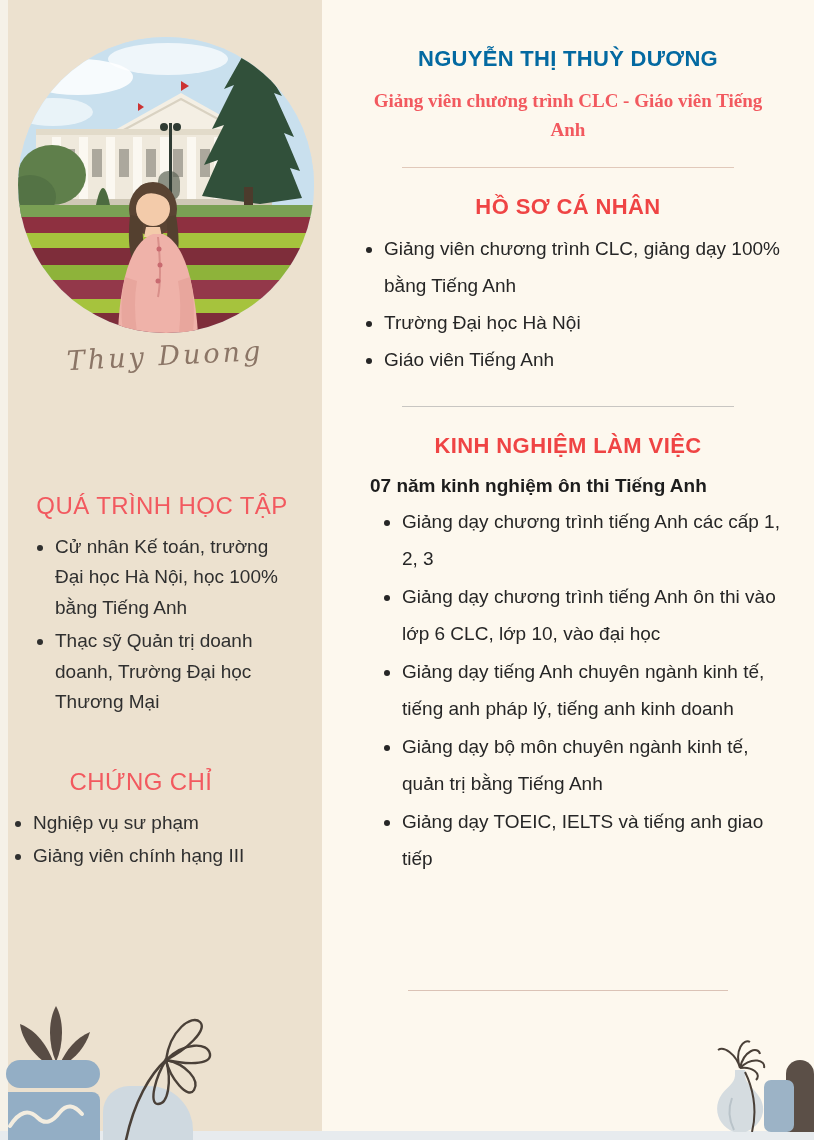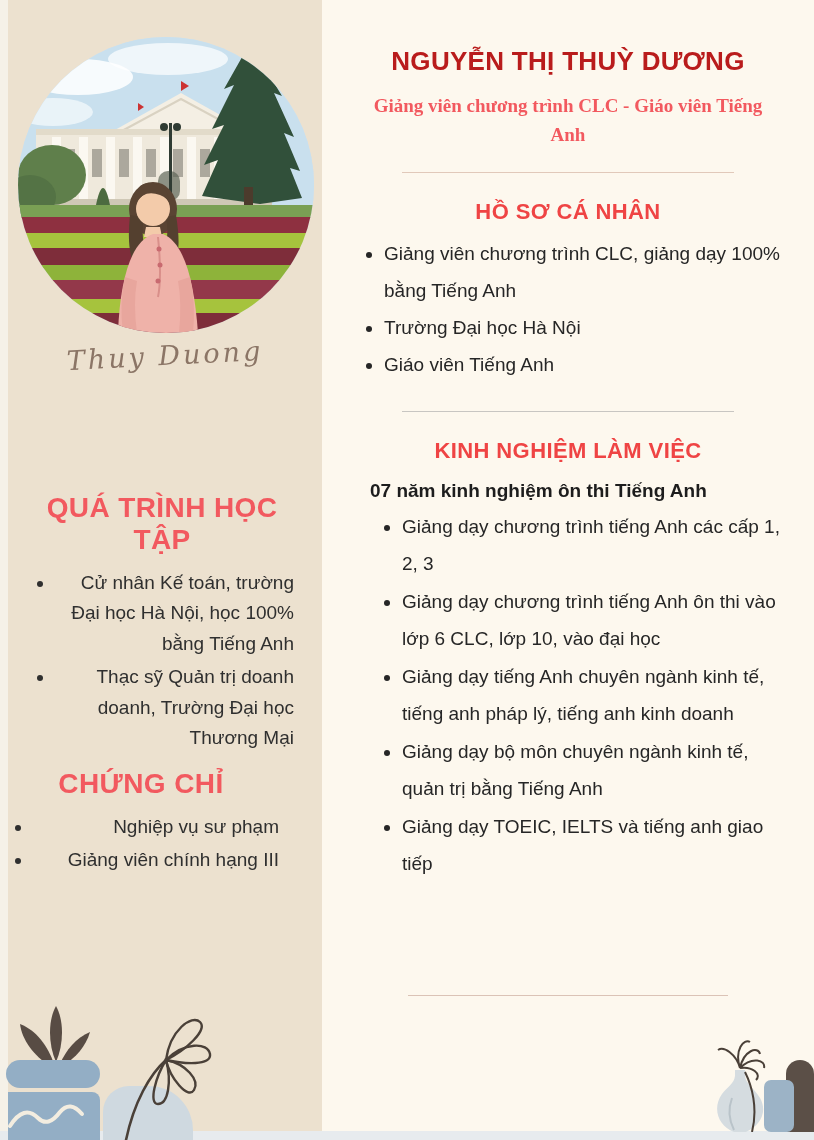--- a/index.html
+++ b/index.html
@@ -10,31 +10,31 @@
   .bottom-strip{position:absolute;left:0;top:1131px;width:814px;height:9px;background:#e7ebee;}
 
   
   .photo{position:absolute;left:18px;top:37px;width:296px;height:296px;border-radius:50%;overflow:hidden;background:#cfe2ed;}
   .signature{position:absolute;left:8px;top:340px;width:314px;text-align:center;
     font-family:"DejaVu Serif",serif;font-style:italic;font-size:27px;letter-spacing:3px;
     color:#8b7566;transform:rotate(-3deg);}
 
   
   .side-section{position:absolute;color:#2f2f2f;}
-  .side-title{color:#f2595f;font-weight:700;font-size:28px;letter-spacing:.4px;text-align:center;margin:0 0 12px 0;}
-  .side-list{margin:0;padding-left:25px;font-size:19px;line-height:1.6;color:#2f2f2f;text-align:right;}
+  .side-title{color:#f2595f;font-weight:400;font-size:24px;letter-spacing:.4px;text-align:center;margin:0 0 12px 0;}
+  .side-list{margin:0;padding-left:25px;font-size:19px;line-height:1.6;color:#2f2f2f;}
   .side-list li{margin-bottom:3px;}
   .edu{left:30px;top:492px;width:264px;}
   .cert{left:3px;top:768px;width:276px;}
   .cert .side-list{padding-left:30px;}
 
   
   .main{position:absolute;left:322px;top:0;width:492px;height:1140px;}
-  .name{margin:46px 10px 0 10px;text-align:center;font-size:26px;font-weight:800;
-    letter-spacing:.3px;color:#b91c1c;}
+  .name{margin:46px 10px 0 10px;text-align:center;font-size:22px;font-weight:800;
+    letter-spacing:.3px;color:#0369a1;}
   .subtitle{margin:14px 40px 0 40px;text-align:center;font-size:19px;font-weight:700;
     color:#f2595f;line-height:1.55;font-family:Liberation Serif, serif;}
   .divider{border:none;height:1px;margin:0 auto;}
   .div1{width:332px;background:#e1c9ba;margin-top:22px;}
   .div2{width:332px;background:#c8c6c2;margin-top:28px;}
   .div3{width:320px;background:#dbc3b6;margin-top:112px;}
   .main-title{margin:26px 0 0 0;text-align:center;font-size:22px;font-weight:800;
     letter-spacing:.4px;color:#ef4444;}
   .profile-list{margin:10px 0 0 0;padding-left:62px;padding-right:28px;
     font-size:19px;line-height:1.95;color:#262626;}

